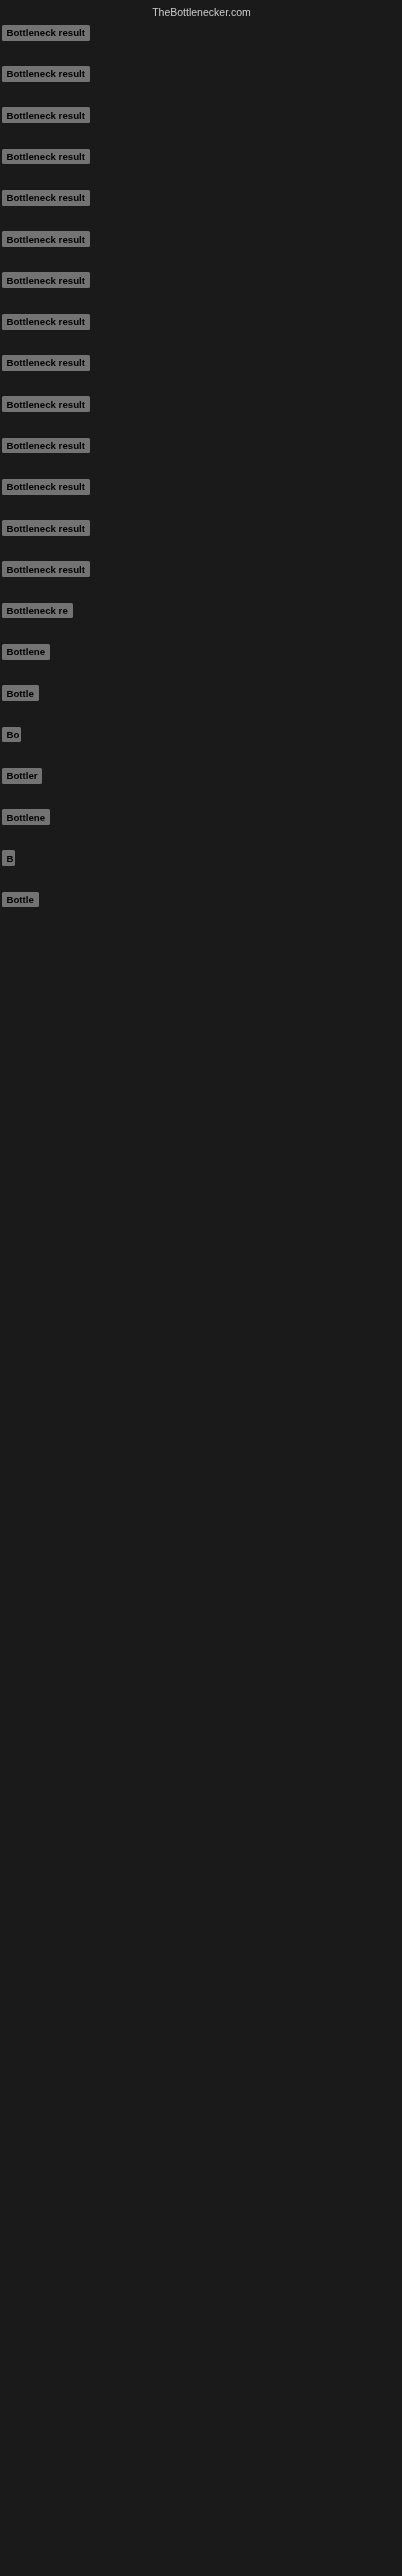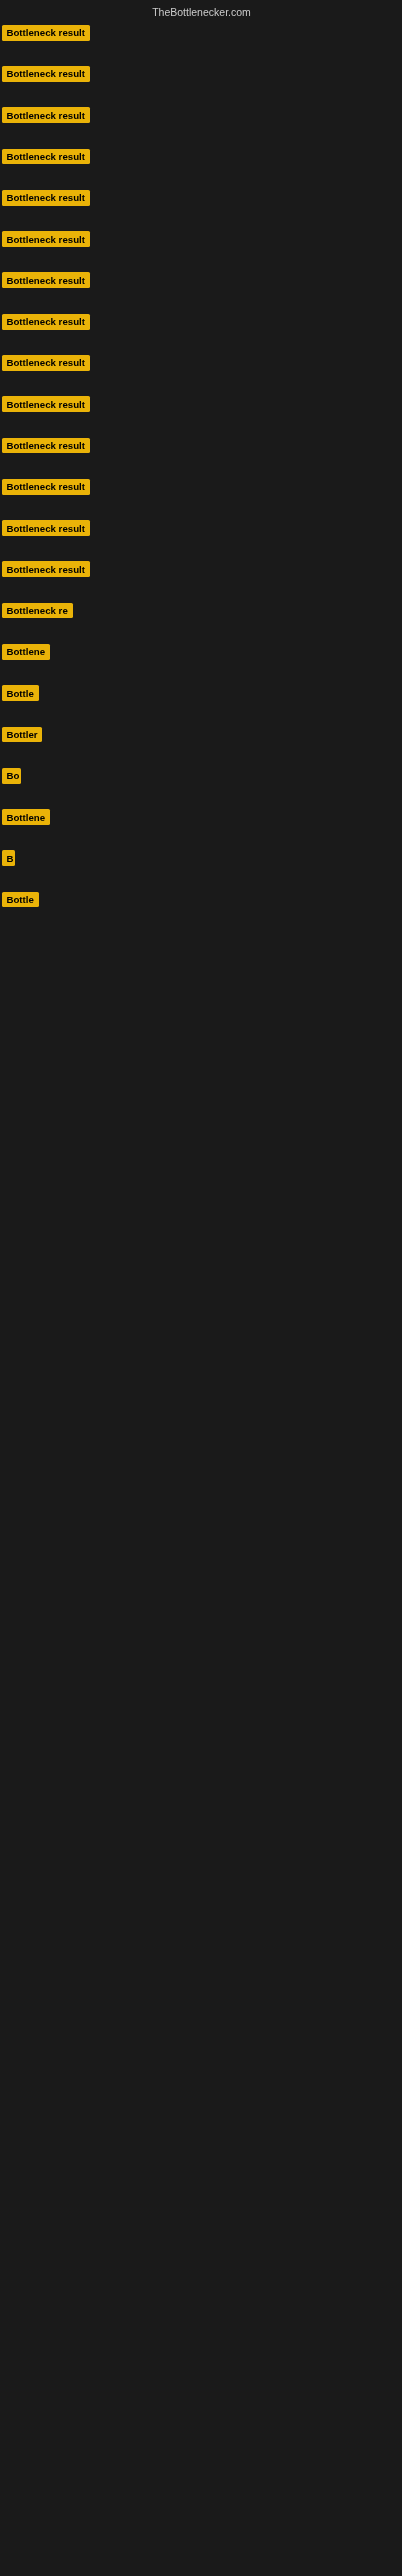--- a/index.html
+++ b/index.html
@@ -19,21 +19,21 @@
     .site-header {
       text-align: center;
       padding: 6.4px 0 3.2px 0;
       color: #cccccc;
       font-size: 10.5px;
       font-weight: normal;
     }
 
     .bottleneck-badge {
       display: inline-block;
-      background-color: #eab308;
+      background-color: #737373;
       color: #000000;
       font-size: 9.7px;
       font-weight: bold;
       padding: 2.4px 4.8px;
       border-radius: 1.6px;
       white-space: nowrap;
       overflow: hidden;
     }
 
     .items-container {
@@ -62,19 +62,19 @@
     <div class="row"><div class="bottleneck-badge" style="max-width: 93px;">Bottleneck result</div></div>
     <div class="row"><div class="bottleneck-badge" style="max-width: 93px;">Bottleneck result</div></div>
     <div class="row"><div class="bottleneck-badge" style="max-width: 93px;">Bottleneck result</div></div>
     <div class="row"><div class="bottleneck-badge" style="max-width: 93px;">Bottleneck result</div></div>
     <div class="row"><div class="bottleneck-badge" style="max-width: 93px;">Bottleneck result</div></div>
     <div class="row"><div class="bottleneck-badge" style="max-width: 93px;">Bottleneck result</div></div>
     <div class="row"><div class="bottleneck-badge" style="max-width: 93px;">Bottleneck result</div></div>
     <div class="row"><div class="bottleneck-badge" style="max-width: 76px;">Bottleneck re</div></div>
     <div class="row"><div class="bottleneck-badge" style="max-width: 60px;">Bottlene</div></div>
     <div class="row"><div class="bottleneck-badge" style="max-width: 44px;">Bottle</div></div>
+    <div class="row"><div class="bottleneck-badge" style="max-width: 19.3px;">Bo</div></div>
     <div class="row"><div class="bottleneck-badge" style="max-width: 46px;">Bottler</div></div>
-    <div class="row"><div class="bottleneck-badge" style="max-width: 19.3px;">Bo</div></div>
     <div class="row"><div class="bottleneck-badge" style="max-width: 55px;">Bottlene</div></div>
     <div class="row"><div class="bottleneck-badge" style="max-width: 13px;">B</div></div>
     <div class="row"><div class="bottleneck-badge" style="max-width: 42px;">Bottle</div></div>
   </div>
 
 
 </body></html>

